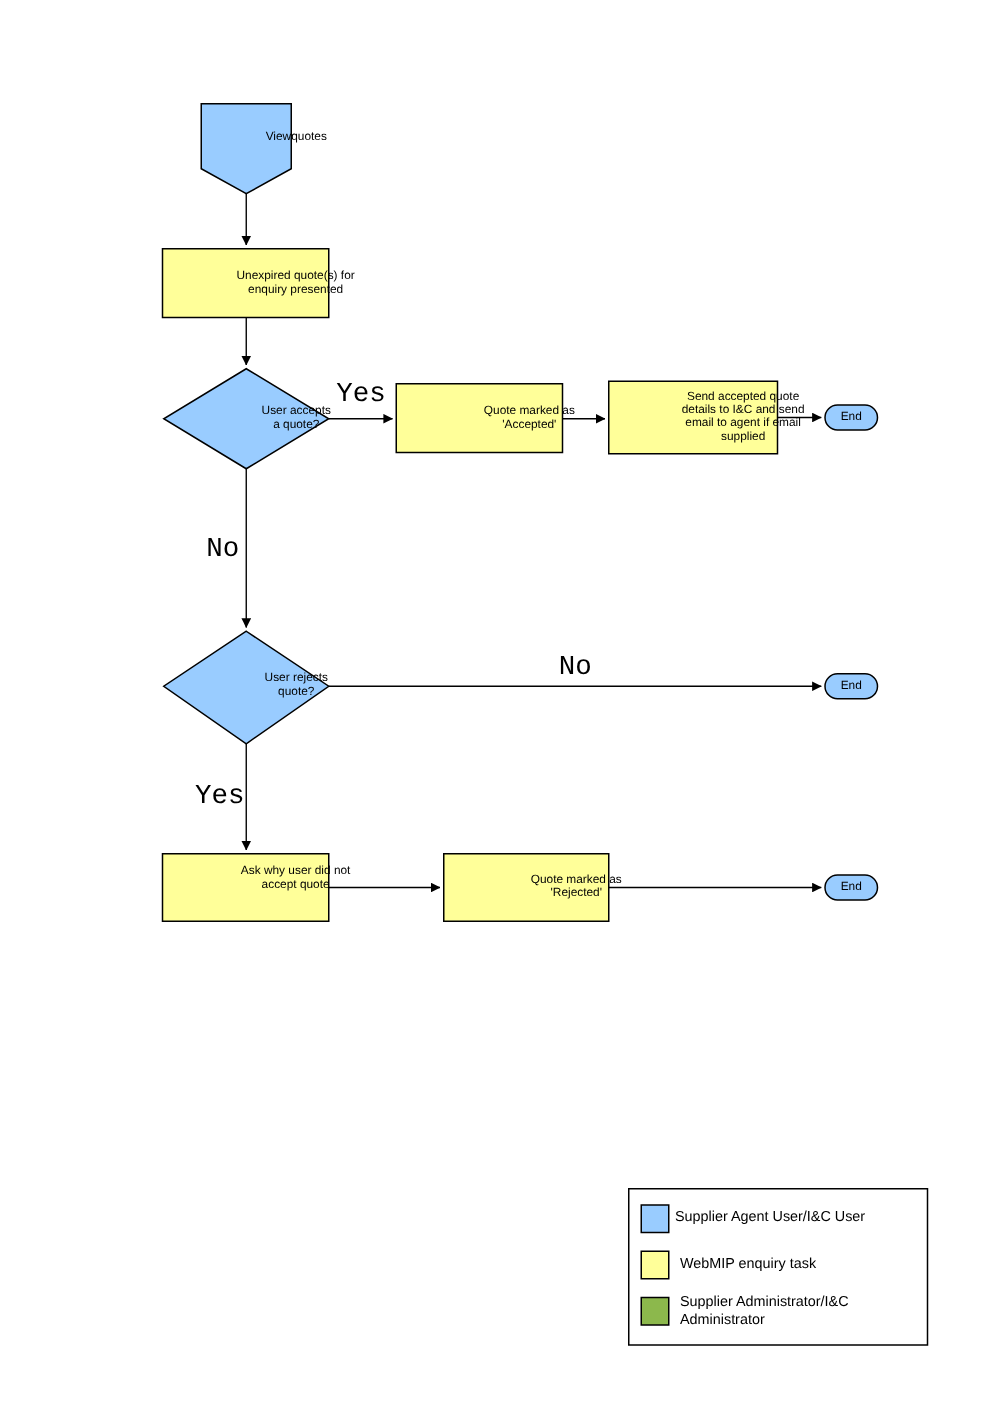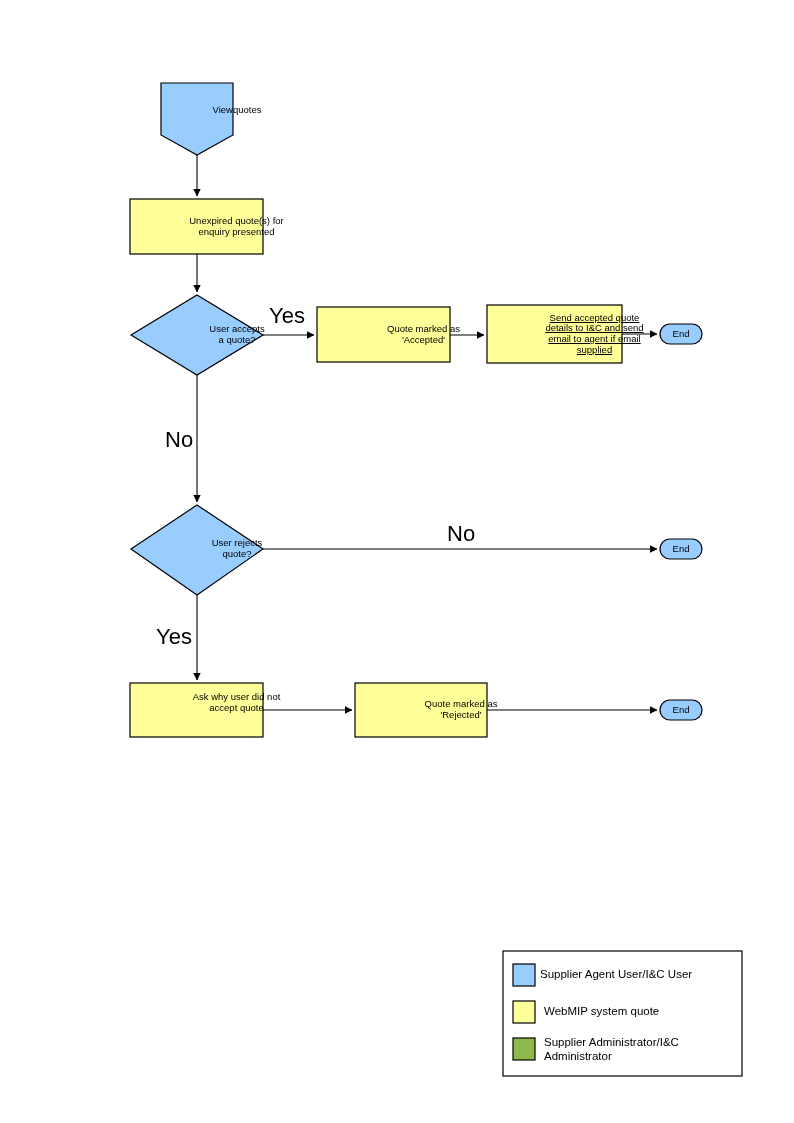--- a/index.html
+++ b/index.html
@@ -31,21 +31,21 @@
     pointer-events: none;
     line-height: 1.12;
   }
   .node-label span { display: block; width: 100%; }
   .txt-shape { font-size: 9.5px; padding-left: 40px; }
   .txt-end { font-size: 9.5px; }
   .edge-label {
     position: absolute;
     font-size: 22px;
     color: #000000;
-    font-family: Liberation Sans, sans-serif;
+    font-family: Liberation Mono, monospace;
     white-space: nowrap;
   }
   .legend-text {
     position: absolute;
     font-size: 11.5px;
     color: #000000;
     line-height: 1.18;
     white-space: pre-line;
   }
 </style>
@@ -109,21 +109,21 @@
 </div>
 
 <div class="node-label txt-shape" style="left:150px; top:312px; width:94px; height:46px;">
   <span>User accepts<br>a quote?</span>
 </div>
 
 <div class="node-label txt-shape" style="left:317px; top:307px; width:133px; height:55px;">
   <span>Quote  marked as<br>'Accepted'</span>
 </div>
 
-<div class="node-label txt-shape" style="left:487px; top:305px; width:135px; height:58px;text-decoration:underline;">
+<div class="node-label txt-shape" style="left:487px; top:305px; width:135px; height:58px;">
   <span>Send accepted quote<br>details to I&amp;C and send<br>email to agent if email<br>supplied</span>
 </div>
 
 <div class="node-label txt-end" style="left:660px; top:324px; width:42px; height:20px;">
   <span>End</span>
 </div>
 
 <div class="node-label txt-shape" style="left:152px; top:526px; width:90px; height:46px;">
   <span>User rejects<br>quote?</span>
 </div>
@@ -143,14 +143,14 @@
 <div class="node-label txt-end" style="left:660px; top:700px; width:42px; height:20px;">
   <span>End</span>
 </div>
 
 <div class="edge-label" style="left:269px; top:303px;">Yes</div>
 <div class="edge-label" style="left:165px; top:427px;">No</div>
 <div class="edge-label" style="left:447px; top:521px;">No</div>
 <div class="edge-label" style="left:156px; top:624px;">Yes</div>
 
 <div class="legend-text" style="left:524px; top:968px; width:190px;margin-left:16px;">Supplier Agent User/I&amp;C User</div>
-<div class="legend-text" style="left:544px; top:1005px; width:190px;">WebMIP system quote</div>
+<div class="legend-text" style="left:544px; top:1005px; width:190px;">WebMIP enquiry task</div>
 <div class="legend-text" style="left:544px; top:1036px; width:195px;">Supplier Administrator/I&amp;C<br>Administrator</div>
 
 </body></html>

